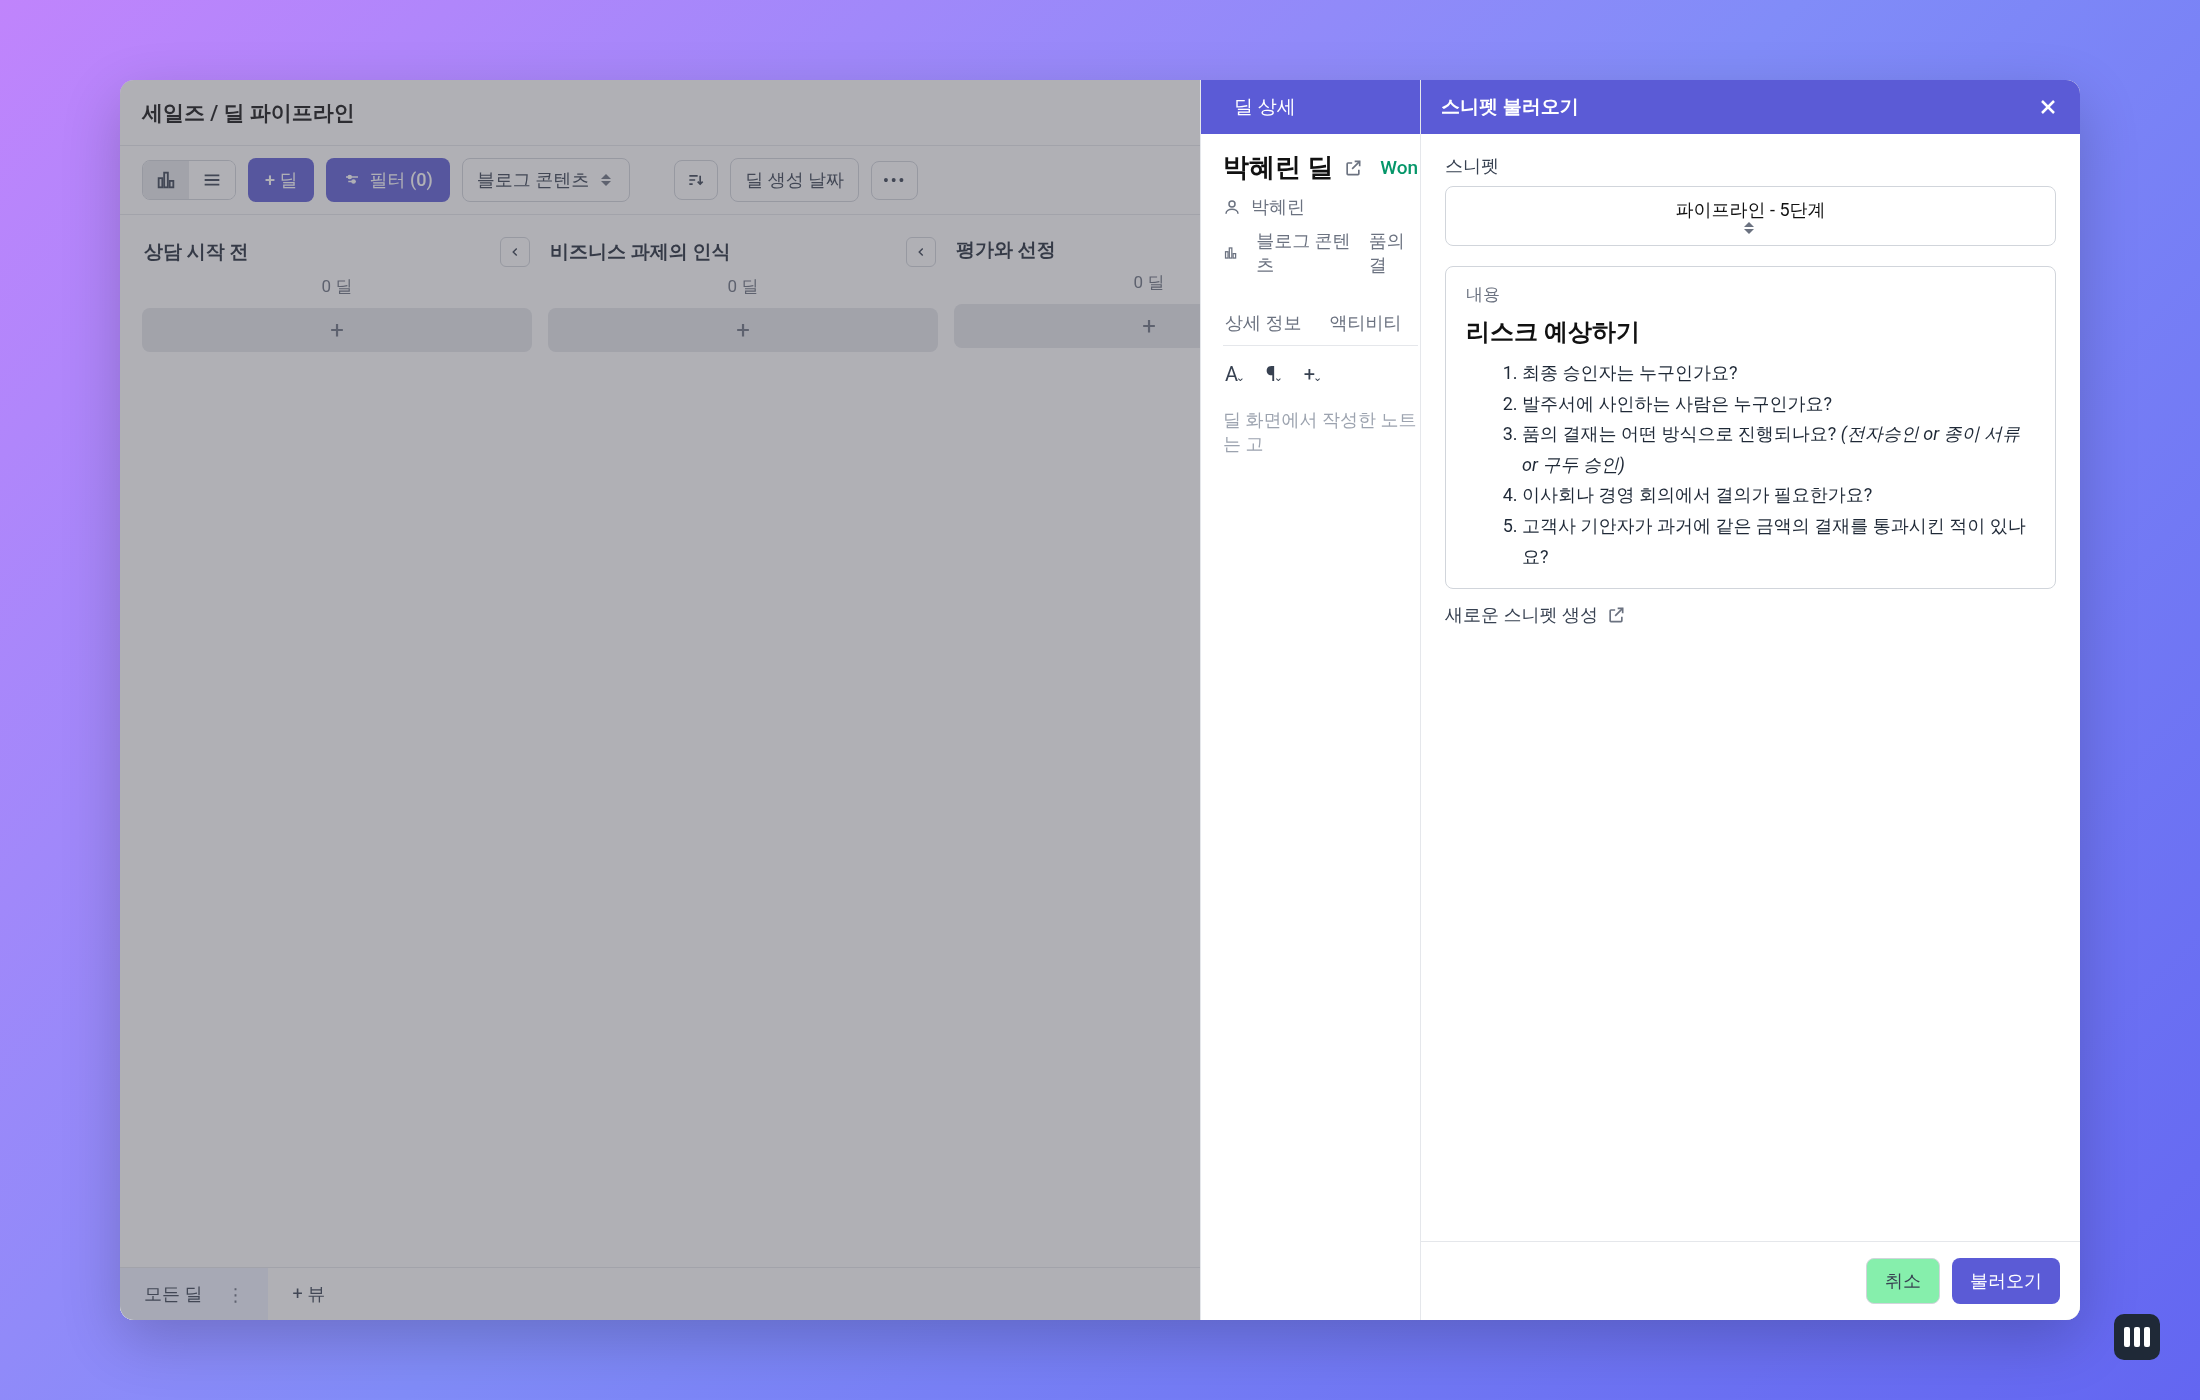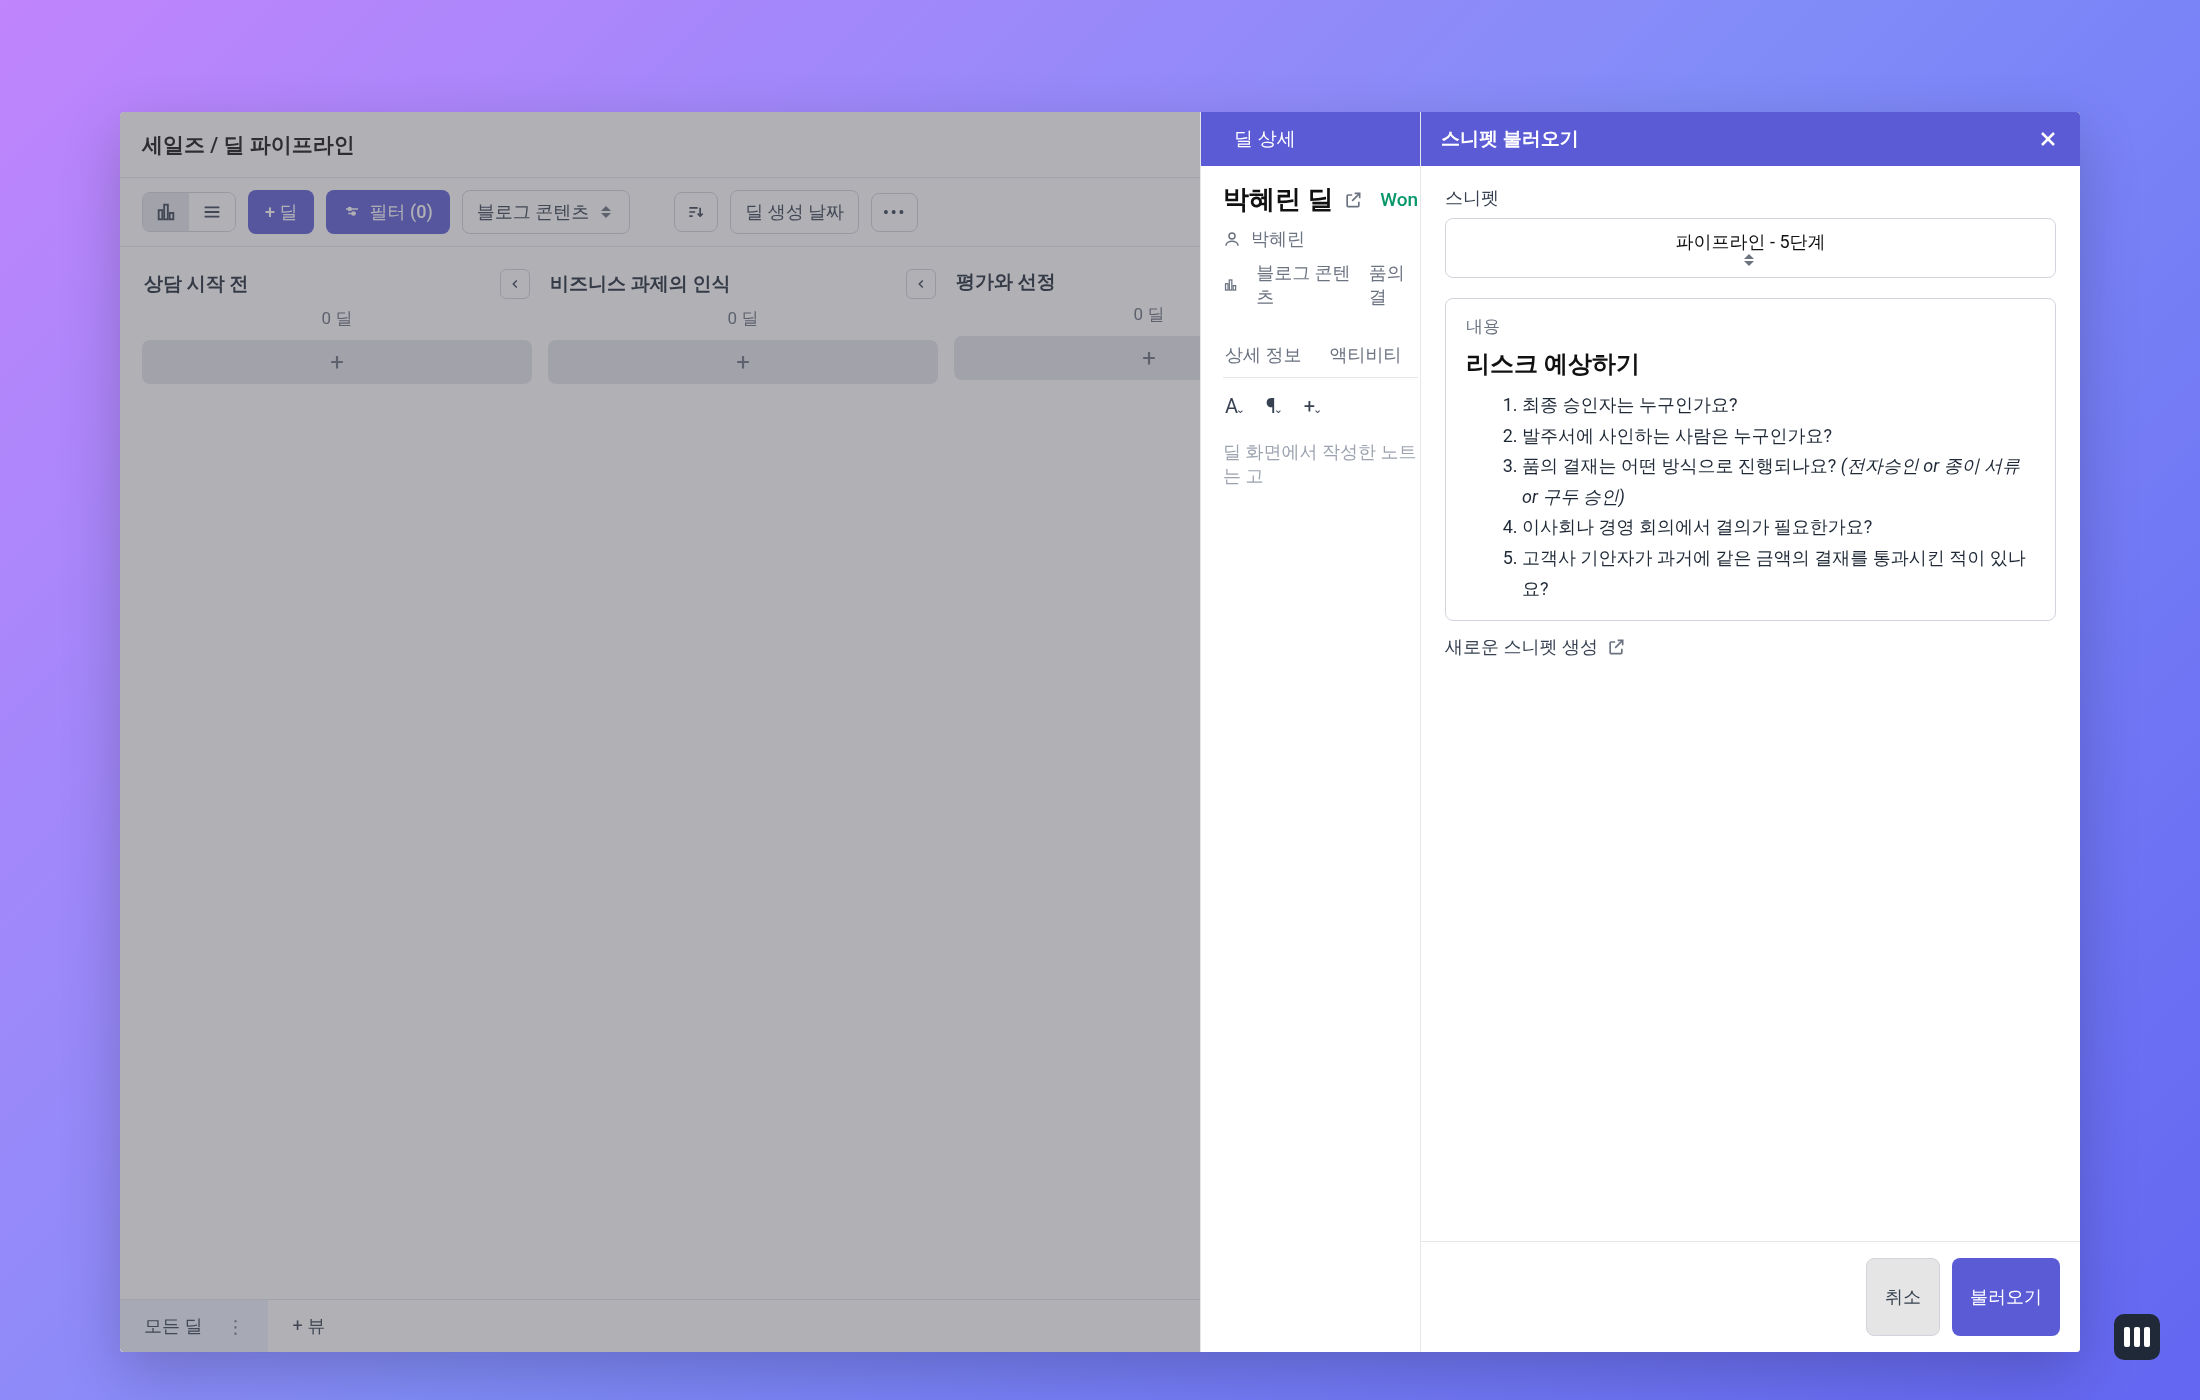--- a/index.html
+++ b/index.html
@@ -6,27 +6,26 @@
     body {
       font-family: -apple-system, BlinkMacSystemFont, "Segoe UI", Roboto, sans-serif;
       background: linear-gradient(135deg, #c084fc 0%, #818cf8 50%, #6366f1 100%);
       width: 2200px;
       height: 1400px;
       padding: 80px 120px;
       position: relative;
     }
     .app-window {
       background: #fff;
-      border-radius: 4px;
+      border-radius: 14px;
       width: 100%;
       height: 100%;
       overflow: hidden;
       position: relative;
       box-shadow: 0 20px 60px rgba(0,0,0,0.2);
-      margin-top: 32px;
     }
     .overlay {
       position: absolute;
       inset: 0;
       background: rgba(80,80,90,0.45);
       z-index: 5;
       pointer-events: none;
     }
     
     .header-row {
@@ -225,21 +224,21 @@
     .content-list { list-style: decimal; padding-left: 56px; font-size: 18px; color: #1f2937; line-height: 1.7; }
     .content-list em { font-style: italic; }
     .new-snippet { display: inline-flex; align-items: center; gap: 8px; font-size: 18px; color: #374151; cursor: pointer; }
     .snippet-footer {
       padding: 16px 20px;
       display: flex;
       justify-content: flex-end;
       gap: 12px;
       border-top: 1px solid #e5e7eb;
     }
-    .btn-ghost { background: #e5e5e5; border: 1px solid #d1d5db; color: #374151; padding: 26px 18px; border-radius: 8px; font-size: 18px; cursor: pointer; }
+    .btn-ghost { background: #86efac; border: 1px solid #d1d5db; color: #374151; padding: 10px 18px; border-radius: 8px; font-size: 18px; cursor: pointer; }
     .btn-confirm { background: #5b5bd6; color: #fff; padding: 10px 18px; border-radius: 8px; font-size: 18px; cursor: pointer; border: none; font-weight: 500; }
     
     .corner-logo {
       position: fixed;
       bottom: 40px; right: 40px;
       width: 46px; height: 46px;
       background: #1f2937;
       border-radius: 10px;
       display: flex; align-items: center; justify-content: center;
       gap: 4px;

